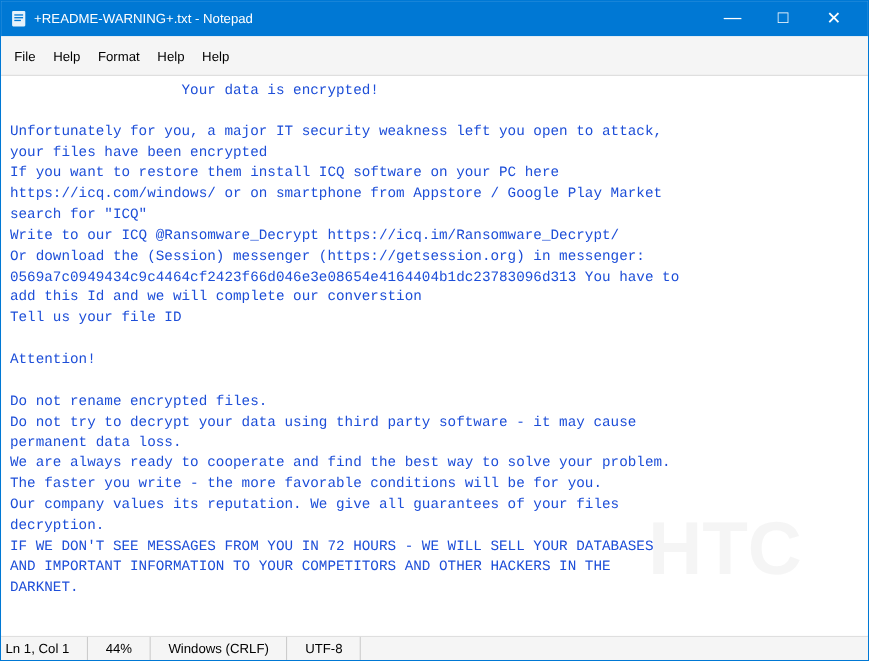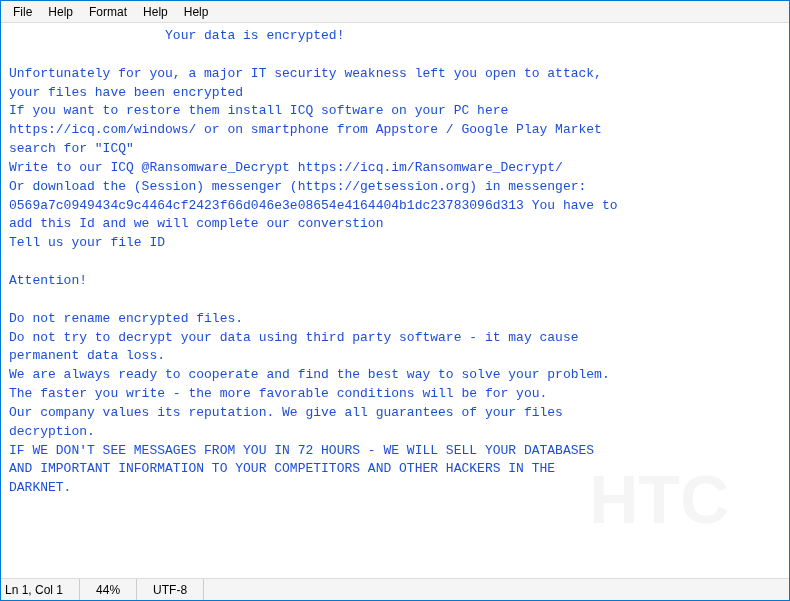--- a/index.html
+++ b/index.html
@@ -72,21 +72,21 @@
       align-items: center;
       justify-content: center;
       font-family: 'Segoe UI', sans-serif;
     }
 
     
     .menu-bar {
       background: #f5f5f5;
       display: flex;
       align-items: center;
-      height: 22px;
+      height: 36px;
       padding: 0 4px;
       flex-shrink: 0;
       border-bottom: 1px solid #ddd;
     }
 
     .menu-item {
       font-family: 'Segoe UI', sans-serif;
       font-size: 12px;
       padding: 2px 8px;
       cursor: pointer;
@@ -170,20 +170,36 @@
       font-family: Arial, sans-serif;
       transform: rotate(0deg);
       z-index: 0;
     }
   </style>
 </head>
 <body>
 
 <div class="window">
 
+  <div class="title-bar">
+    <div class="title-bar-icon">
+      <svg width="16" height="16" viewBox="0 0 16 16" fill="white">
+        <rect x="2" y="1" width="12" height="14" rx="1" fill="white" opacity="0.9"></rect>
+        <rect x="4" y="4" width="8" height="1.2" fill="#0078d4"></rect>
+        <rect x="4" y="6.5" width="8" height="1.2" fill="#0078d4"></rect>
+        <rect x="4" y="9" width="6" height="1.2" fill="#0078d4"></rect>
+      </svg>
+    </div>
+    <span class="title-bar-text">+README-WARNING+.txt - Notepad</span>
+    <div class="title-bar-controls">
+      <button class="title-btn">—</button>
+      <button class="title-btn">□</button>
+      <button class="title-btn close">✕</button>
+    </div>
+  </div>
 
   <div class="menu-bar">
     <span class="menu-item">File</span>
     <span class="menu-item">Help</span>
     <span class="menu-item">Format</span>
     <span class="menu-item">Help</span>
     <span class="menu-item">Help</span>
   </div>
 
   <div class="editor-container">
@@ -211,15 +227,16 @@
 Our company values its reputation. We give all guarantees of your files
 decryption.
 IF WE DON'T SEE MESSAGES FROM YOU IN 72 HOURS - WE WILL SELL YOUR DATABASES
 AND IMPORTANT INFORMATION TO YOUR COMPETITORS AND OTHER HACKERS IN THE
 DARKNET.</textarea>
   </div>
 
   <div class="status-bar">
     <span class="status-item">Ln 1, Col 1</span>
     <span class="status-item">44%</span>
+    <span class="status-item">Windows (CRLF)</span>
     <span class="status-item">UTF-8</span>
   </div>
 </div>
 
 </body></html>

